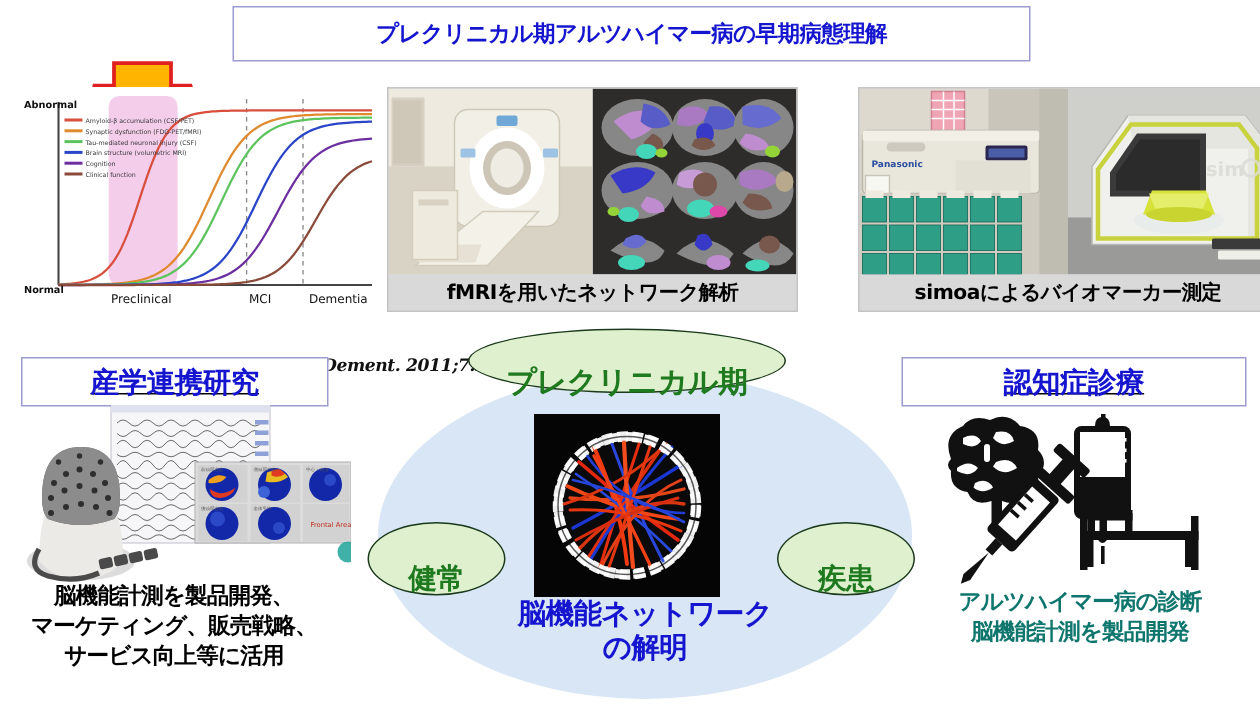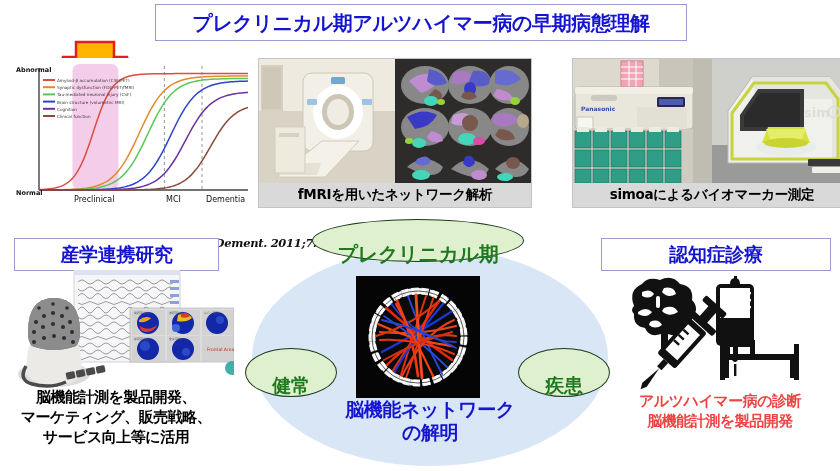--- a/index.html
+++ b/index.html
@@ -9,21 +9,21 @@
   }
   .stage{position:absolute;left:0;top:0;width:840px;height:471px;}
 
   
   .title-banner{
     position:absolute;left:155px;top:4px;width:530px;height:35px;
     border:1.5px solid #9b9bd0;background:#ffffff;
     display:flex;align-items:center;justify-content:center;
   }
   .title-banner .t{
-    color:#1515cf;font-weight:bold;font-size:20px;letter-spacing:-0.4px;
+    color:#1515cf;font-weight:bold;font-size:15px;letter-spacing:-0.4px;
     white-space:nowrap;line-height:1;
   }
 
   
   .arrow-wrap{position:absolute;left:58px;top:40px;width:74px;height:36px;}
 
   
   .chart-panel{
     position:absolute;left:14px;top:58px;width:240px;height:148px;
     background:#ffffff;
@@ -44,36 +44,36 @@
     height:23px;display:flex;align-items:center;justify-content:center;
     font-weight:bold;font-size:13.5px;color:#000;letter-spacing:-0.3px;
     white-space:nowrap;
   }
   #card-fmri{left:258px;top:58px;width:272px;height:148px;}
   #card-simoa{left:548px;top:58px;width:278px;height:148px;margin-left:24px;}
 
   
   .sec-head{
     position:absolute;border:1.4px solid #9b9bd0;background:#ffffff;
-    display:flex;align-items:center;justify-content:center;
+    display:flex;align-items:center;justify-content:center;text-decoration:underline;
   }
   .sec-head .t{color:#1515cf;font-weight:bold;font-size:19px;white-space:nowrap;letter-spacing:-0.3px;}
   #head-sangaku{left:14px;top:238px;width:203px;height:31px;}
   #head-ninchi{left:601px;top:238px;width:228px;height:31px;}
 
   
   .cap-left{
     position:absolute;left:0px;top:388px;width:232px;
     text-align:center;font-weight:bold;font-size:15px;color:#000000;
     line-height:1.32;letter-spacing:-0.5px;
   }
   
   .cap-right{
     position:absolute;left:604px;top:392px;width:232px;
-    text-align:center;font-weight:bold;font-size:15px;color:#ef4444;
+    text-align:center;font-weight:bold;font-size:15px;color:#0f766e;
     line-height:1.32;letter-spacing:-0.5px;
   }
 
   
   .blue-ellipse{
     position:absolute;left:252px;top:248px;width:356px;height:218px;
     border-radius:50%;background:#d9e6f5;
   }
   .pill{
     position:absolute;border:1.6px solid #1b3a1b;background:#dff0cf;

